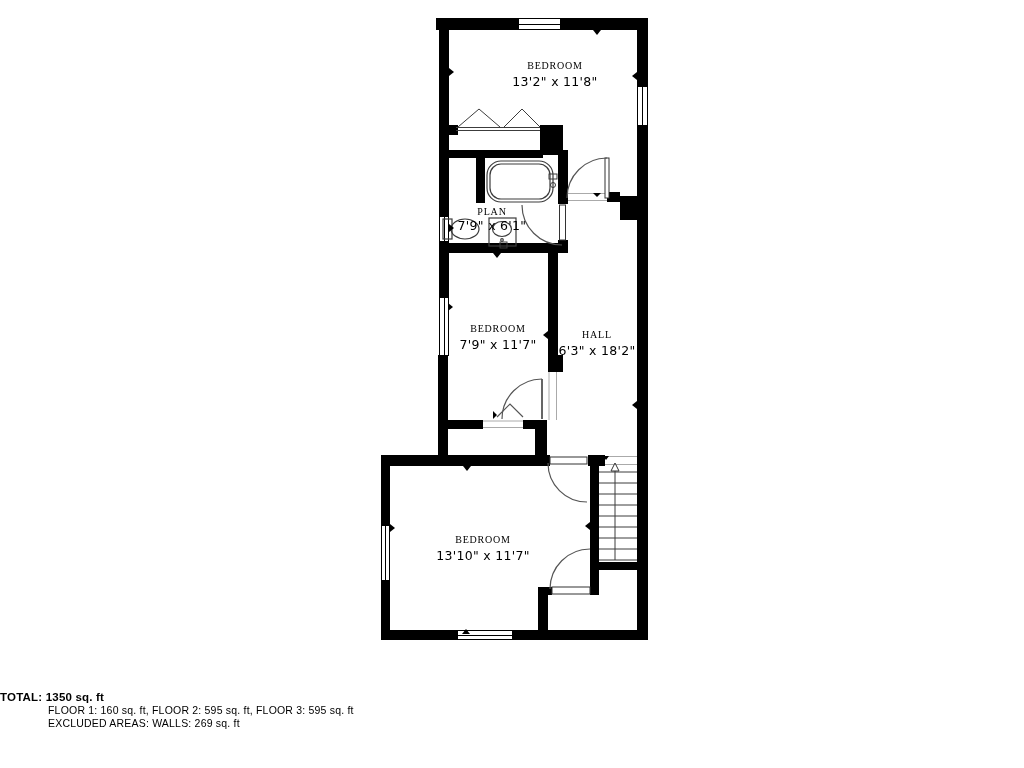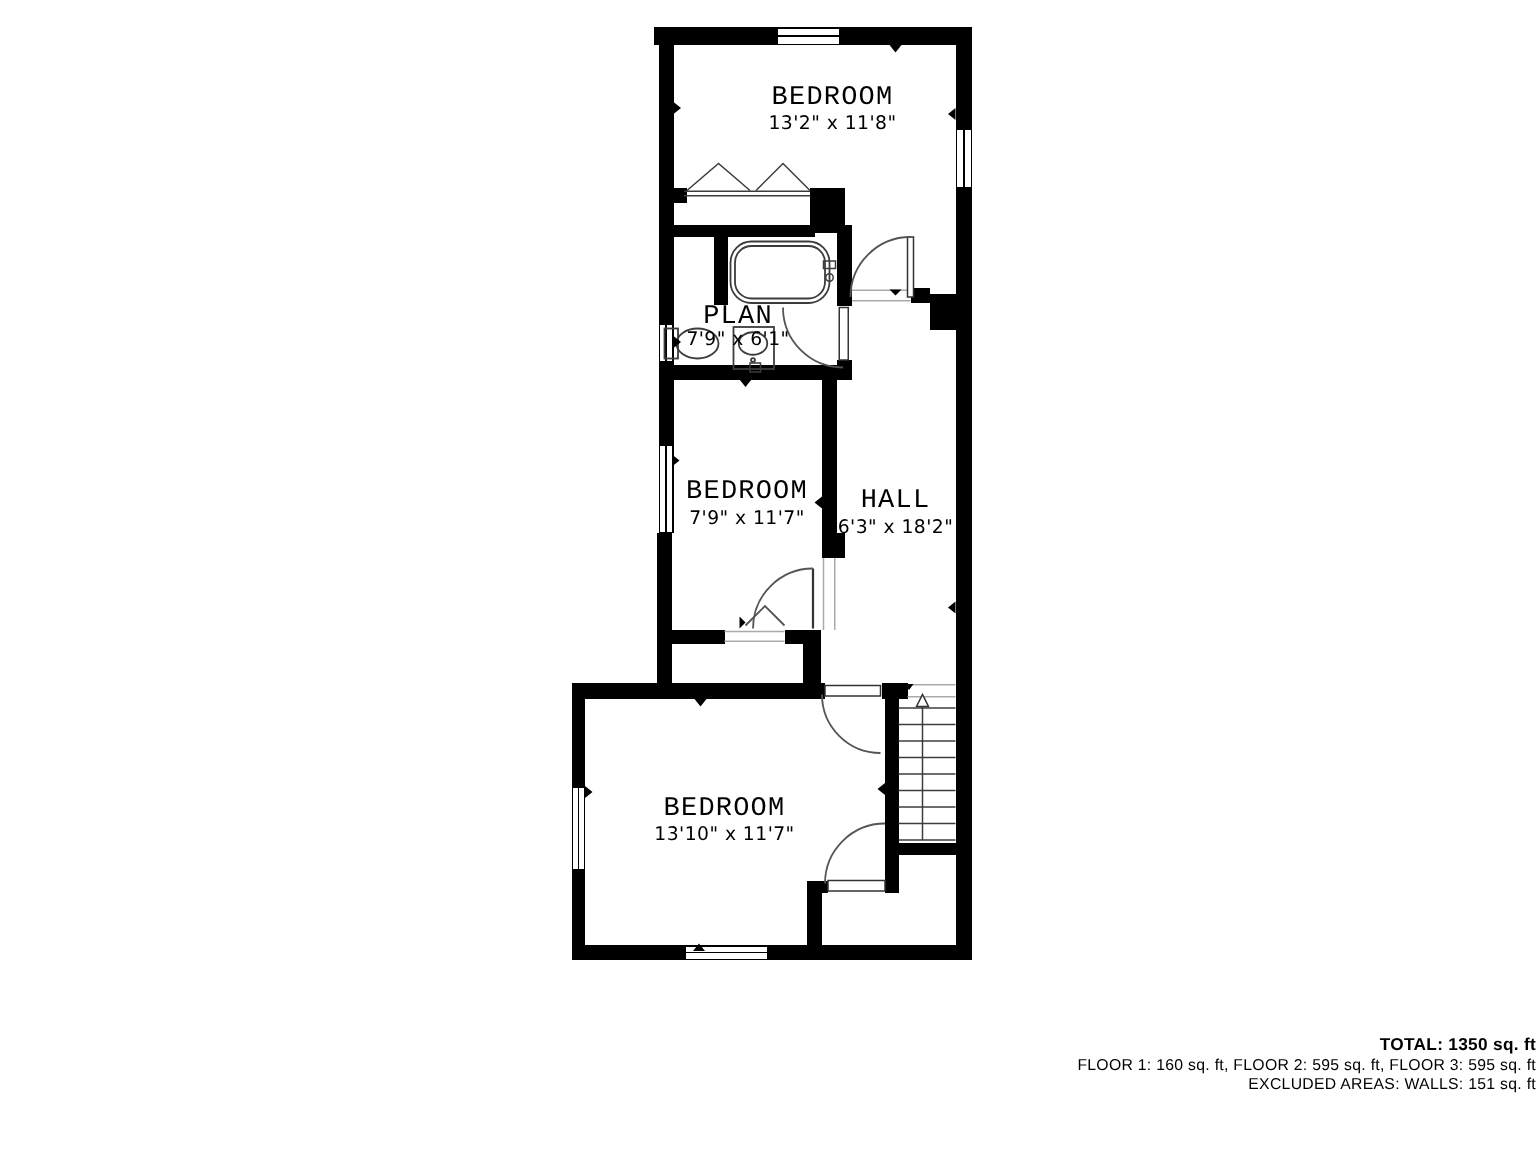--- a/index.html
+++ b/index.html
@@ -1,23 +1,23 @@
 <!DOCTYPE html>
 <html><head>
 <meta charset="utf-8">
 <style>
   html,body{margin:0;padding:0;background:#ffffff;}
   .canvas{position:relative;width:1024px;height:768px;background:#ffffff;overflow:hidden;
           font-family:"Liberation Sans",sans-serif;}
   .plan-svg{position:absolute;left:0;top:0;}
   .room-label{position:absolute;transform:translateX(-50%);text-align:center;color:#000;
               white-space:nowrap;line-height:15px;}
-  .room-label .rname{font-size:18px;letter-spacing:0.8px;font-family:Liberation Mono, monospace;}
+  .room-label .rname{font-size:10px;letter-spacing:0.8px;font-family:Liberation Serif, serif;}
   .room-label .rdims{font-size:12.5px;letter-spacing:0.3px;margin-top:1px;font-family:"DejaVu Sans","Liberation Sans",sans-serif;}
-  .footer{position:absolute;left:0;top:690px;width:1024px;text-align:right;color:#000;}
+  .footer{position:absolute;left:0;top:690px;width:1024px;text-align:left;color:#000;}
   .footer .total{font-size:11.5px;font-weight:bold;line-height:14px;letter-spacing:0.2px;}
   .footer .floors,.footer .excluded{font-size:10.5px;line-height:13px;letter-spacing:0.2px;padding-left:48px;}
   .footer .disclaimer{font-size:8.5px;line-height:10px;margin-top:11px;color:#222;letter-spacing:0.1px;}
 </style>
 </head>
 <body>
 
 <div class="canvas">
 
   <svg class="plan-svg" width="1024" height="768" viewBox="0 0 1024 768">
@@ -194,16 +194,16 @@
   </div>
 
   <div class="room-label" style="left:483px;top:532px;">
     <div class="rname">BEDROOM</div>
     <div class="rdims">13'10" x 11'7"</div>
   </div>
 
   <div class="footer">
     <div class="total">TOTAL: 1350 sq. ft</div>
     <div class="floors">FLOOR 1: 160 sq. ft, FLOOR 2: 595 sq. ft, FLOOR 3: 595 sq. ft</div>
-    <div class="excluded">EXCLUDED AREAS: WALLS: 151 sq. ft</div>
+    <div class="excluded">EXCLUDED AREAS: WALLS: 269 sq. ft</div>
   </div>
 
 </div>
 
 </body></html>

